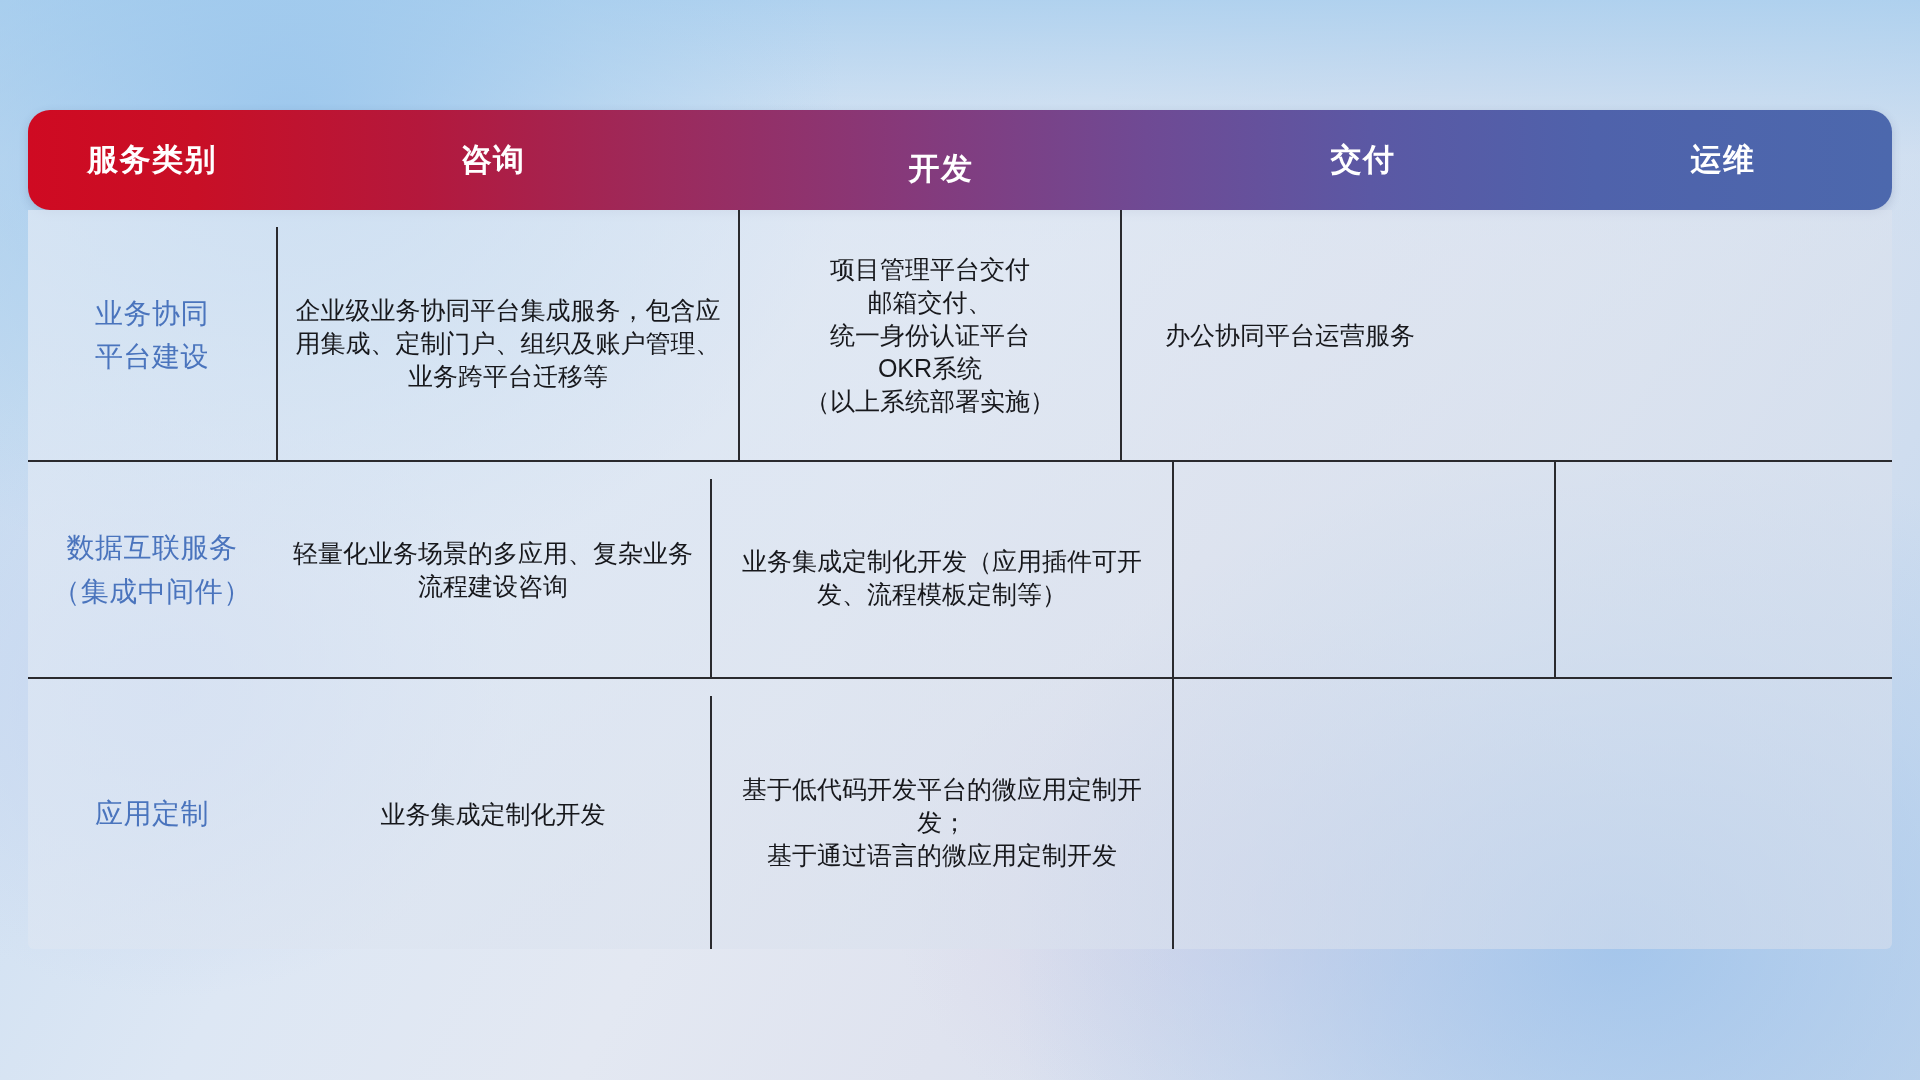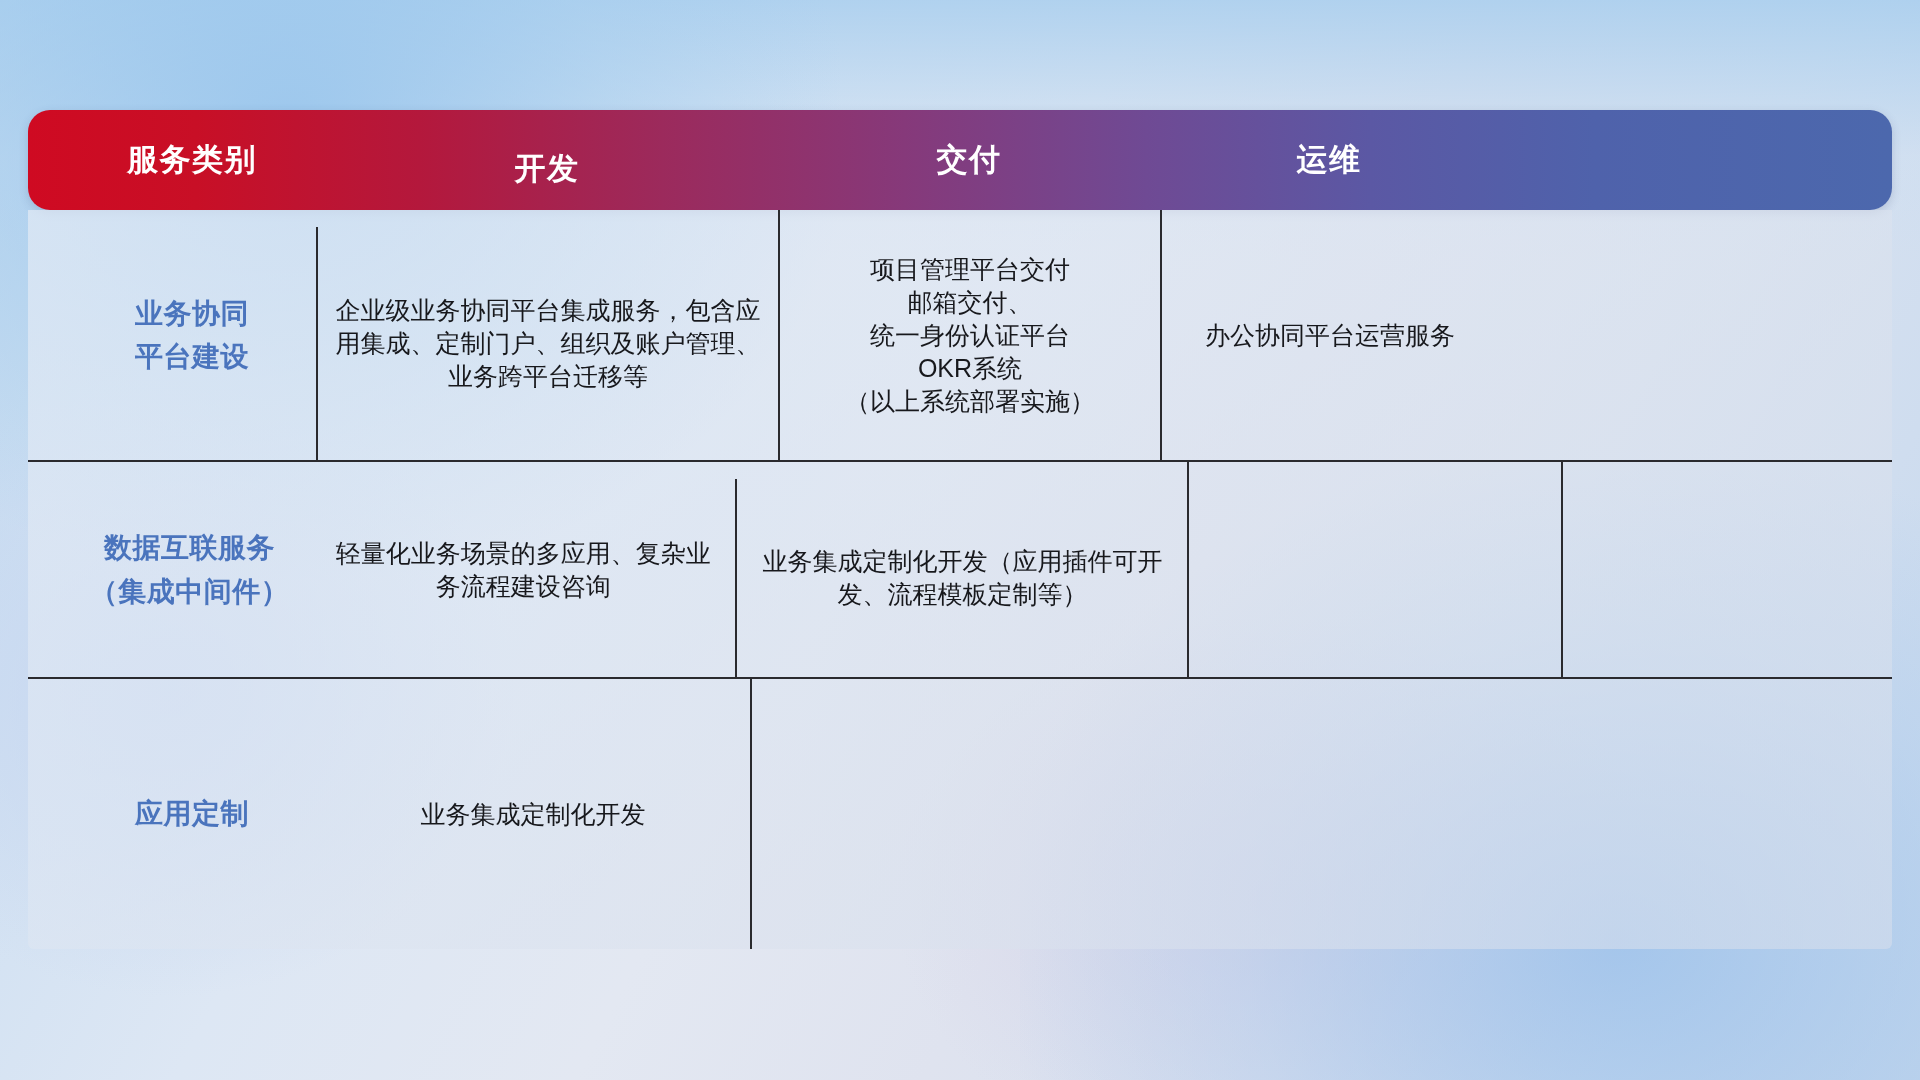--- a/index.html
+++ b/index.html
@@ -117,31 +117,31 @@
     text-align: center;
     padding: 10px 14px;
     box-sizing: border-box;
     font-size: 25px;
     line-height: 1.32;
     color: #17181c;
     white-space: pre-line;
   }
   .tcell.cat {
     color: #4a74bd;
-    font-weight: bold;
+    font-weight: normal;
     font-size: 28px;
     letter-spacing: 0.5px;
     line-height: 1.55;
   }
   .tcell.sep {
     border-left: 2px solid #2a2a2e;
   }
 
   
-  .c0 { width: 248px; margin-left: 40px; }
+  .c0 { width: 248px; }
   .c1 { width: 434px; }
   .c2 { width: 462px; margin-top: 17px; }
   .c3 { width: 382px; }
   .c4 { width: 338px; }
 
   .r0 { height: 250px; }
   .r1 { height: 215px; }
   .r2 { height: 270px; }
 </style>
 </head>
@@ -151,20 +151,21 @@
 <div id="bg-wash-top"></div>
 <div id="bg-glow-tl"></div>
 <div id="bg-glow-ml"></div>
 <div id="bg-glow-c"></div>
 <div id="bg-glow-br"></div>
 
 <div id="table-wrap">
 
   <div id="table-header">
     <div class="hcell c0">服务类别</div>
+    <div class="hcell c1">咨询</div>
     <div class="hcell c2">开发</div>
     <div class="hcell c3">交付</div>
     <div class="hcell c4">运维</div>
   </div>
 
   <div id="table-body">
 
     <div class="trow r0">
       <div class="tcell cat c0">业务协同
 平台建设</div>
@@ -182,17 +183,19 @@
 （集成中间件）</div>
       <div class="tcell c1">轻量化业务场景的多应用、复杂业务流程建设咨询</div>
       <div class="tcell sep c2">业务集成定制化开发（应用插件可开发、流程模板定制等）</div>
       <div class="tcell sep c3"></div>
       <div class="tcell sep c4"></div>
     </div>
 
     <div class="trow r2">
       <div class="tcell cat c0">应用定制</div>
       <div class="tcell c1">业务集成定制化开发</div>
+      <div class="tcell sep c2">基于低代码开发平台的微应用定制开发；
+基于通过语言的微应用定制开发</div>
       <div class="tcell sep c4"></div>
     </div>
 
   </div>
 </div>
 
 </body></html>

